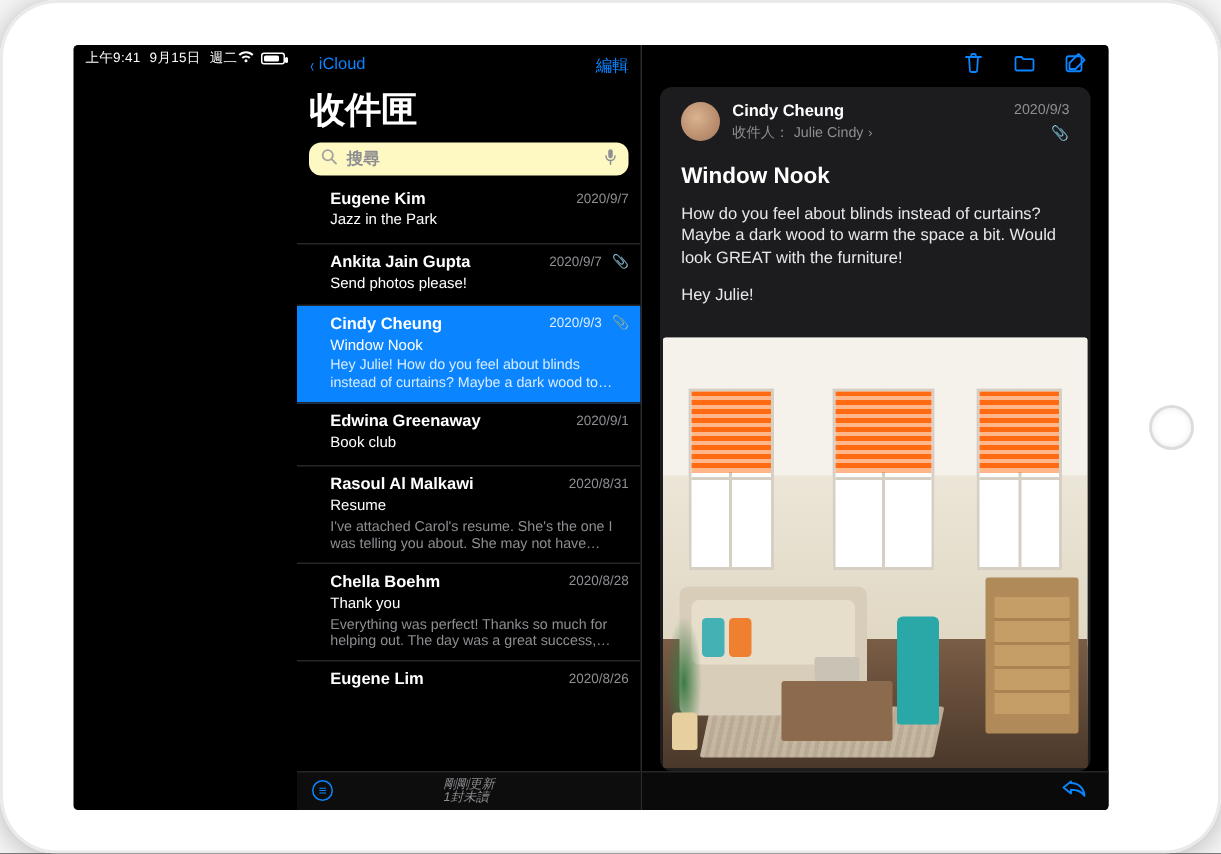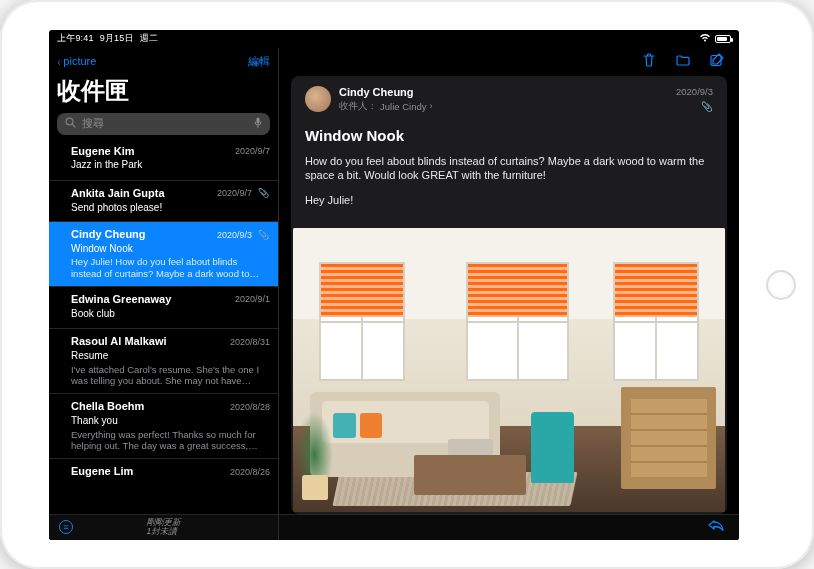--- a/index.html
+++ b/index.html
@@ -34,21 +34,21 @@
       border: 2px solid #dcdcdc;
       box-shadow: inset 0 0 4px rgba(0,0,0,.08);
     }
     .screen {
       width: 690px;
       height: 510px;
       background: #000;
       border-radius: 3px;
       overflow: hidden;
       display: flex;
-      flex-direction: column;
+      flex-direction: row;
       color: #fff;
       position: relative;
       margin-left:-26px;
     }
     .status-bar {
       height: 18px;
       display: flex;
       align-items: center;
       padding: 0 8px;
       font-size: 9px;
@@ -91,46 +91,47 @@
       padding: 2px 0 4px;
     }
     .nav-back { display: flex; align-items: center; gap: 2px; }
     .chev-left { display:inline-block; transform: scaleX(.6); font-size:13px; }
     .sidebar-title {
       font-size: 24px;
       font-weight: 700;
       padding: 2px 0 6px;
     }
     .search-field {
-      background: #404040;
+      background: #fef9c3;
       border-radius: 8px;
       height: 22px;
       display: flex;
       align-items: center;
       padding: 0 8px;
       color: #8e8e93;
       font-size: 11px;
       gap: 6px;
+      font-weight: bold;
     }
     .search-field .mag { font-size: 11px; opacity: .8; }
     .search-field .mic { margin-left: auto; font-size: 11px; }
     .email-list {
       flex: 1;
       overflow: hidden;
       margin-top: 4px;
     }
     .list-item {
       padding: 6px 8px 7px 22px;
       border-bottom: 1px solid #262628;
       position: relative;
       font-size: 10px;
       line-height: 1.25;
     }
     .list-item .row1 {
-      display: flex; justify-content: space-between; align-items: center;
+      display: flex; justify-content: space-between; align-items: flex-start;
     }
     .list-item .sender { font-size: 11px; font-weight: 600; color: #fff; }
     .list-item .date { font-size: 9px; color: #8e8e93; }
     .list-item .subject { color: #fff; font-size: 10px; margin-top: 1px; }
     .list-item .preview { color: #8e8e93; font-size: 9.5px; margin-top: 1px; max-height: 2.4em; overflow: hidden; }
     .list-item .clip { color: #8e8e93; font-size: 9px; margin-left: 4px; }
     .list-item.selected {
       background: #0a84ff;
     }
     .list-item.selected .date,
@@ -271,21 +272,21 @@
       </div>
     </div>
 
     <div class="main-split">
 
       <div class="sidebar">
         <div class="sidebar-top">
           <div class="nav-row">
             <div class="nav-back">
               <span class="chev-left">‹</span>
-              <span>picture</span>
+              <span>iCloud</span>
             </div>
             <div>編輯</div>
           </div>
           <div class="sidebar-title">收件匣</div>
           <div class="search-field">
             <span class="mag">
               <svg width="11" height="11" viewBox="0 0 11 11">
                   <circle cx="4.5" cy="4.5" r="3.4" stroke="#8e8e93" stroke-width="1.2" fill="none"></circle>
                   <line x1="7.2" y1="7.2" x2="10" y2="10" stroke="#8e8e93" stroke-width="1.2" stroke-linecap="round"></line>
                 </svg>

